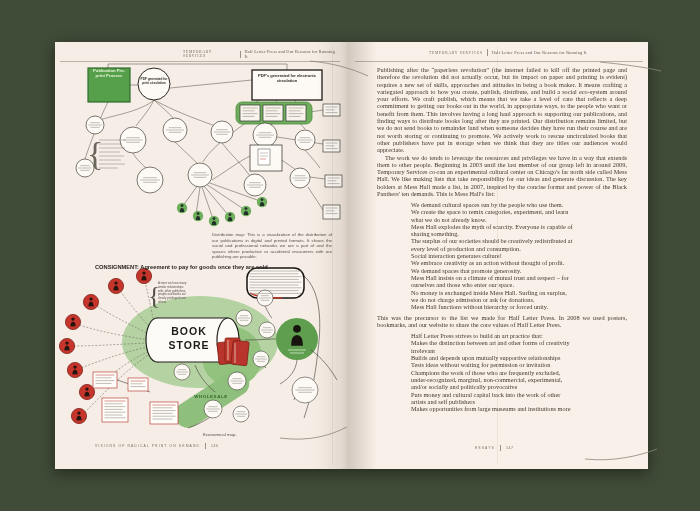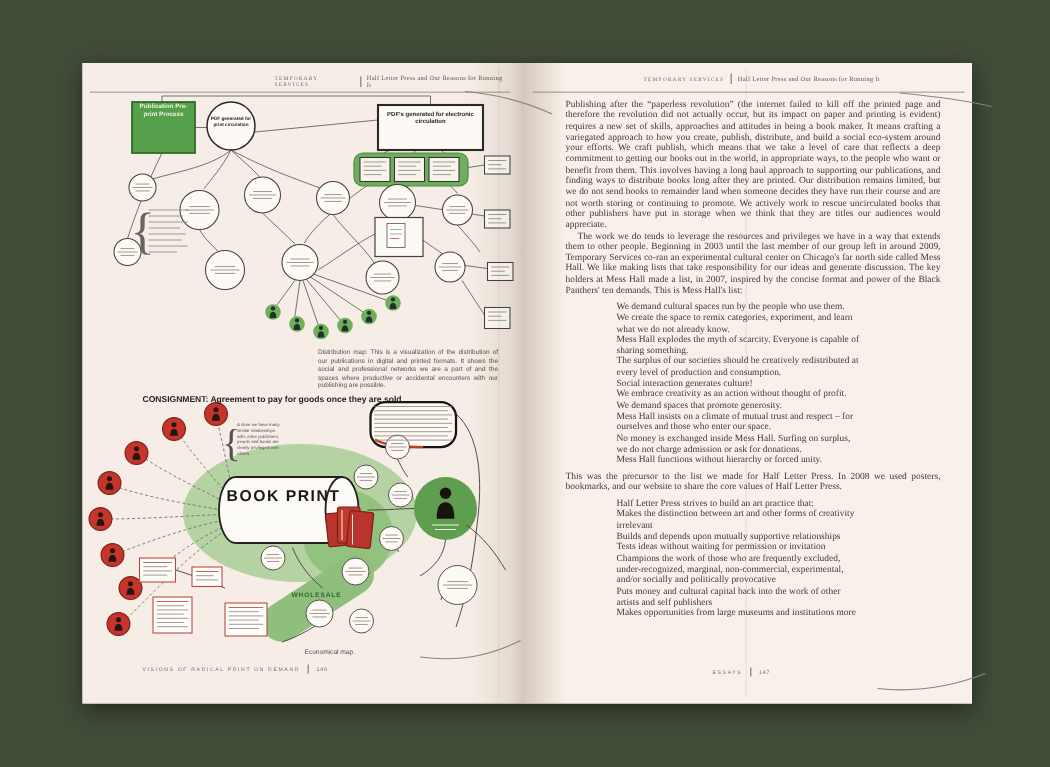--- a/index.html
+++ b/index.html
@@ -441,21 +441,21 @@
             <line x1="92.5" x2="115.5" y1="145" y2="145" stroke="#b8443c" stroke-width="0.55"></line>
             <line x1="92.5" x2="112.5" y1="147.8" y2="147.8" stroke="#8d867c" stroke-width="0.55"></line>
             <line x1="92.5" x2="115.5" y1="150.6" y2="150.6" stroke="#8d867c" stroke-width="0.55"></line>
             <line x1="92.5" x2="112.5" y1="153.4" y2="153.4" stroke="#8d867c" stroke-width="0.55"></line>
             <line x1="92.5" x2="115.5" y1="156.2" y2="156.2" stroke="#8d867c" stroke-width="0.55"></line>
             <line x1="92.5" x2="112.5" y1="159" y2="159" stroke="#8d867c" stroke-width="0.55"></line>
           </g>
         </svg>
     <div class="abs" style="left:40px;top:222px;width:220px;font-family:'Liberation Sans',sans-serif;font-size:5.7px;font-weight:bold;color:#211e1a;">CONSIGNMENT: Agreement to pay for goods once they are sold</div>
     <div class="abs cap" style="left:103px;top:240px;width:29px;font-size:2.9px;line-height:3.8px;text-align:left;">A store we have many similar relationships with; other publishers, people and books are clearly privileged over others.</div>
-    <div class="bookstore" style="left:96px;top:283px;width:76px;">BOOK PRINT</div>
+    <div class="bookstore" style="left:96px;top:283px;width:76px;">BOOK STORE</div>
     <div class="abs dlabel" style="left:128px;top:352px;width:56px;font-size:4.4px;font-weight:bold;letter-spacing:.6px;color:#33662b;">WHOLESALE</div>
     <div class="abs cap" style="left:148px;top:390px;width:60px;font-size:4.4px;text-align:left;">Economical map.</div>
 
     <div class="footer" style="left:40px;top:401px;">
       <span class="ft">VISIONS OF RADICAL PRINT ON DEMAND</span>
       <span class="fdiv"></span>
       <span class="fn">146</span>
     </div>
   </div>
 

